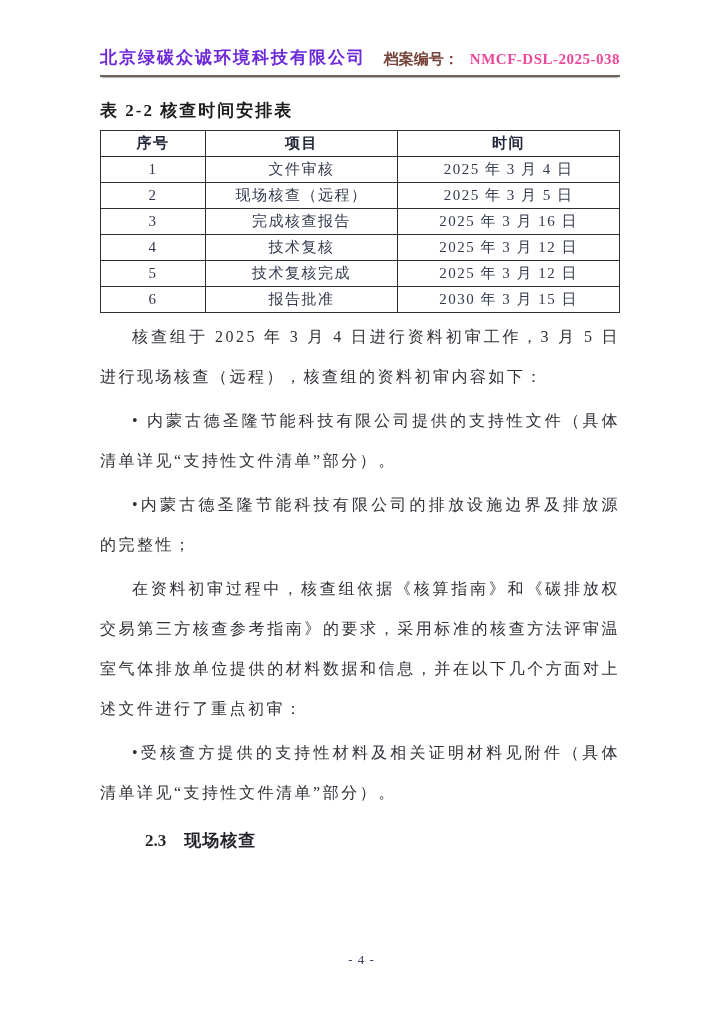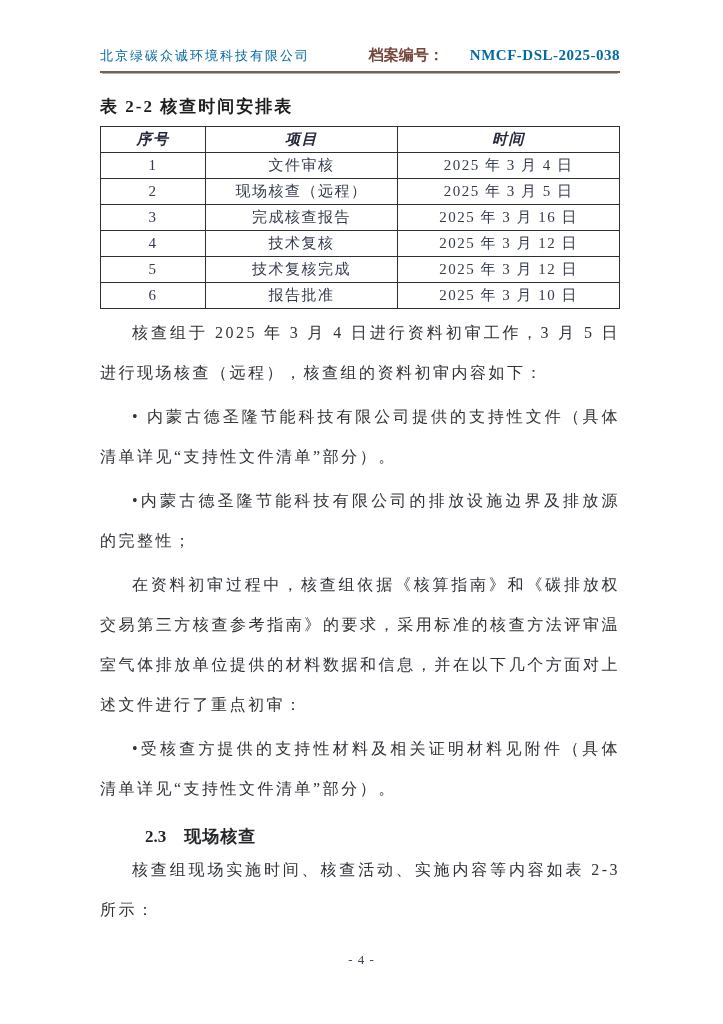--- a/index.html
+++ b/index.html
@@ -14,40 +14,40 @@
     overflow:hidden;
   }
   
   .hdr{
     display:flex;justify-content:space-between;align-items:flex-end;
     padding-bottom:6px;
     border-bottom:2px solid #6d635a;
     box-shadow:0 3px 0 -2px #b9b1a8;
   }
   .hdr .company{
-    font-size:13px;letter-spacing:2px;color:#0369a1;font-weight:400;
+    font-size:17px;letter-spacing:2px;color:#6d28d9;font-weight:700;
   }
   .hdr .fileno{font-size:15px;color:#77443a;font-weight:600;}
-  .hdr .fileno .code{color:#0369a1;letter-spacing:.5px;margin-left:26px;font-family:"Liberation Serif","DejaVu Serif",serif;text-align:right;}
+  .hdr .fileno .code{color:#ec4899;letter-spacing:.5px;margin-left:11px;font-family:"Liberation Serif","DejaVu Serif",serif;text-align:right;}
   
   .tbl-title{
     margin-top:22px;font-size:17px;font-weight:bold;
     color:#1c1c1c;letter-spacing:2px;
   }
   
   table.sched{
     width:100%;margin-top:8px;border-collapse:collapse;table-layout:fixed;
   }
   table.sched th,table.sched td{
     border:1.6px solid #2f2f2f;
     text-align:center;vertical-align:middle;
     height:25px;padding:0 4px;
     font-size:15px;letter-spacing:1.5px;color:#333a4d;
   }
-  table.sched th{font-weight:bold;color:#23283a;font-style:italic;}
+  table.sched th{font-weight:bold;color:#23283a;}
   col.c-idx{width:105px;} col.c-item{width:192px;} col.c-time{width:auto;}
   
   .h2{
     margin-top:12px;font-size:17px;font-weight:bold;color:#23252a;
     letter-spacing:1px;
   }
   .h2 .num{margin-right:18px;letter-spacing:0;}
   .h2.indent{margin-left:45px;margin-top:16px;}
   p.body{
     margin:4px 0 0 0;
@@ -113,37 +113,36 @@
         <td>2025 年 3 月 12 日</td>
       </tr>
       <tr>
         <td>5</td>
         <td>技术复核完成</td>
         <td>2025 年 3 月 12 日</td>
       </tr>
       <tr>
         <td>6</td>
         <td>报告批准</td>
-        <td>2025 年 3 月 10 日</td>
+        <td>2030 年 3 月 15 日</td>
       </tr>
     </tbody>
   </table>
 
 
   <p class="body">核查组于 2025 年 3 月 4 日进行资料初审工作，3 月 5 日进行现场核查（远程），核查组的资料初审内容如下：</p>
 
   <p class="body">•  内蒙古德圣隆节能科技有限公司提供的支持性文件（具体清单详见“支持性文件清单”部分）。</p>
 
   <p class="body">•内蒙古德圣隆节能科技有限公司的排放设施边界及排放源的完整性；</p>
 
   <p class="body">在资料初审过程中，核查组依据《核算指南》和《碳排放权交易第三方核查参考指南》的要求，采用标准的核查方法评审温室气体排放单位提供的材料数据和信息，并在以下几个方面对上述文件进行了重点初审：</p>
 
   <p class="body">•受核查方提供的支持性材料及相关证明材料见附件（具体清单详见“支持性文件清单”部分）。</p>
 
   <div class="h2 indent">
     <span class="num">2.3</span><span>现场核查</span>
   </div>
 
-  <p class="body tight">核查组现场实施时间、核查活动、实施内容等内容如表 2-3 所示：</p>
 
   <div class="footer">- 4 -</div>
 
 </div>
 
 </body></html>

